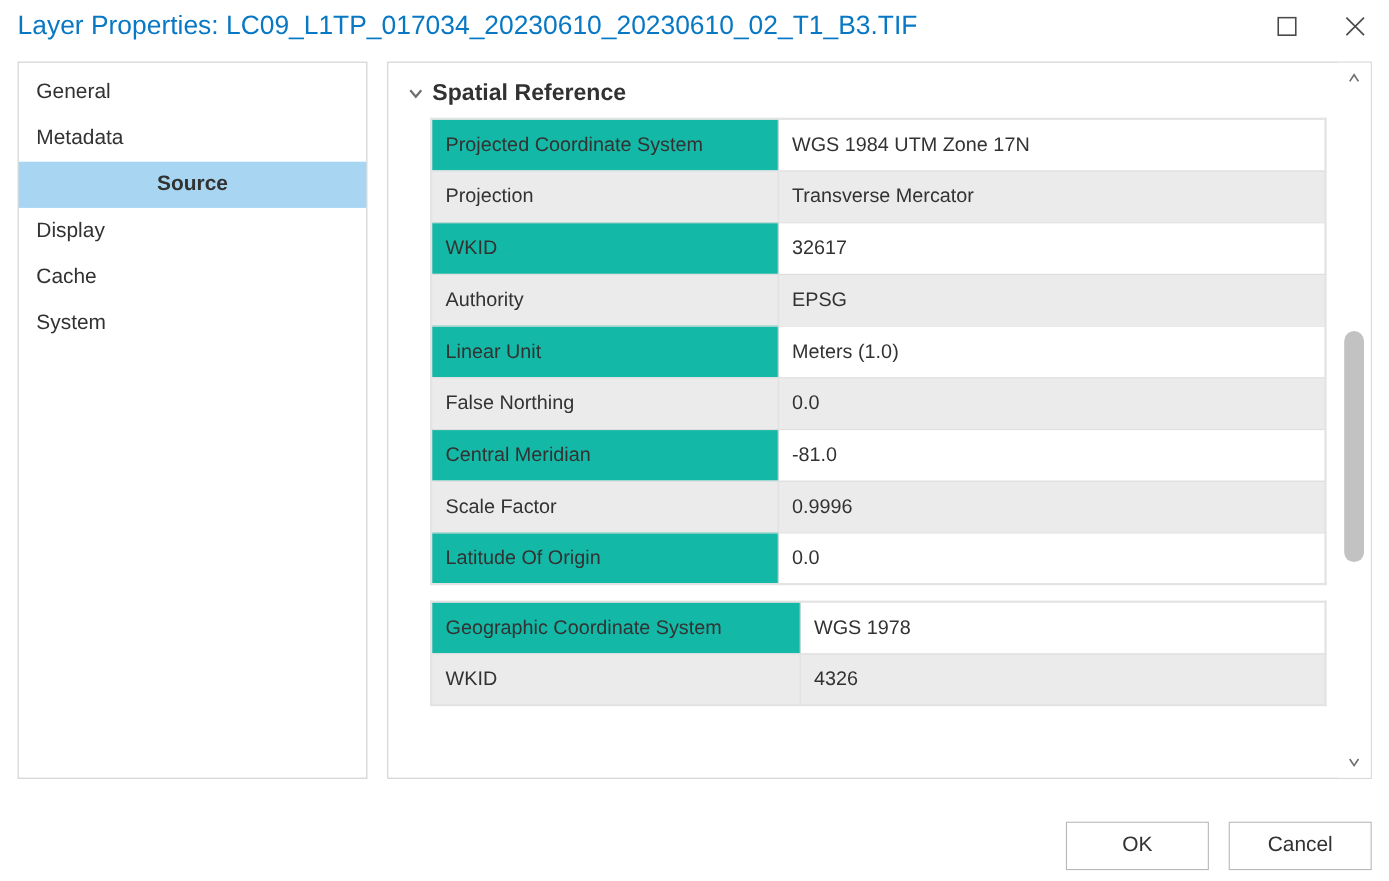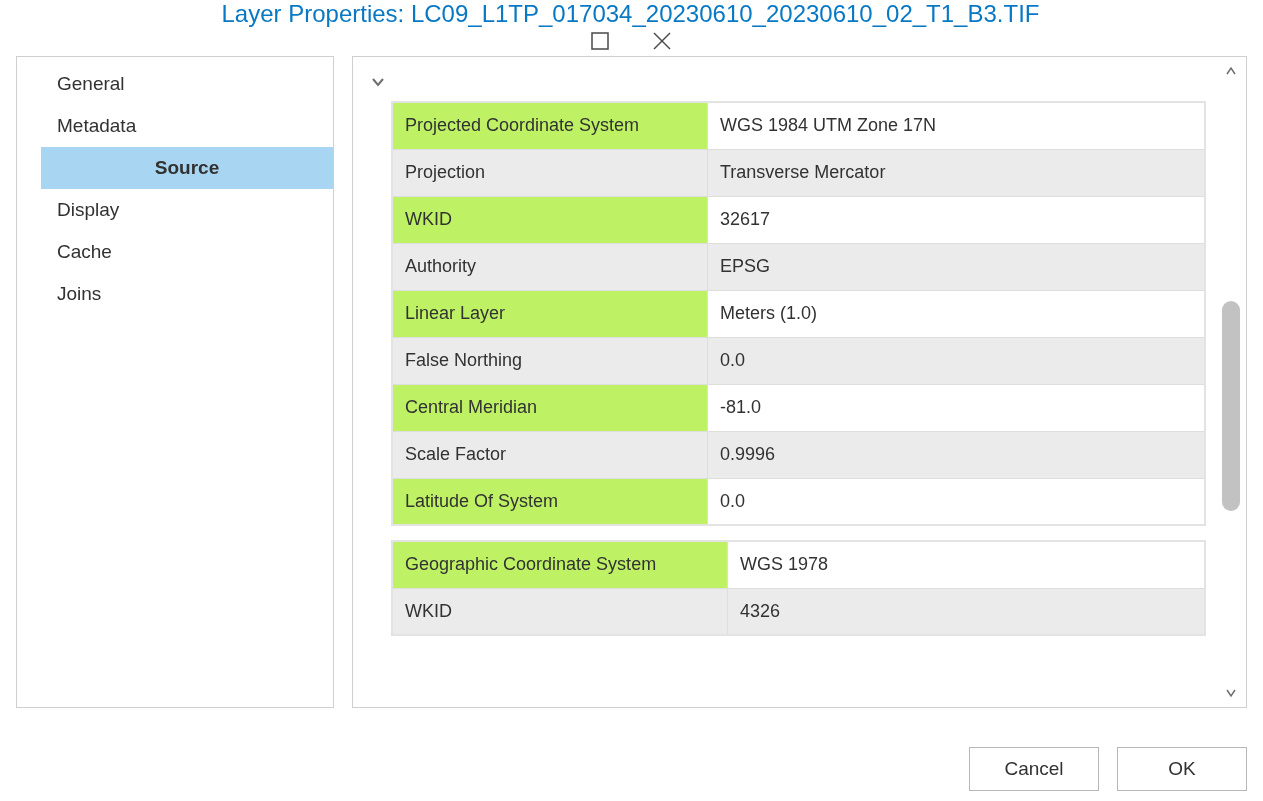--- a/index.html
+++ b/index.html
@@ -8,40 +8,40 @@
     width: 1263px;
     height: 801px;
     font-family: "Segoe UI", Arial, sans-serif;
     font-size: 19px;
     color: #323232;
     background: #ffffff;
     overflow: hidden;
   }
   .dialog { width: 1263px; height: 801px; position: relative; box-sizing: border-box; }
   
-  .titlebar { display: flex; align-items: center; justify-content: space-between; padding: 0 18px 0 16px; height: 48px; flex-direction: column; }
+  .titlebar { display: flex; align-items: center; justify-content: space-between; padding: 0 18px 0 16px; height: 48px; }
   .titlebar h1 { margin: 0; font-weight: 400; font-size: 24px; color: #0878c4; }
   .titlebar .winbtns { display: flex; align-items: center; gap: 36px; }
   .titlebar .winbtn { width: 26px; height: 26px; display: flex; align-items: center; justify-content: center; color: #4a4a4a; }
   .titlebar .winbtn svg { display:block; }
   
   .body-row { display: flex; gap: 18px; padding: 8px 16px 0 16px; box-sizing: border-box; height: 660px; }
-  .sidebar { width: 318px; border: 1px solid #cfcfcf; background: #fff; box-sizing: border-box; padding-top: 6px; padding-left: 24px; }
+  .sidebar { width: 318px; border: 1px solid #cfcfcf; background: #fff; box-sizing: border-box; padding-top: 6px; }
   .sidebar-item { padding: 10px 16px 10px 16px; font-size: 19px; color: #323232; cursor: pointer; }
   .sidebar-item.selected { background: #a8d6f2; font-weight: 700; text-align: center; }
   .content { flex: 1; border: 1px solid #cfcfcf; position: relative; box-sizing: border-box; display:flex; }
   .content-inner { flex:1; padding: 14px 8px 0 14px; overflow: hidden; }
   .section-header { display:flex; align-items:center; gap:6px; font-weight:700; font-size:21px; color:#323232; margin:2px 0 10px 2px; }
   .section-header .chev { width:18px; height:18px; display:flex; align-items:center; justify-content:center; color:#6e6e6e; }
   .tables-wrap { margin-left: 24px; margin-right: 2px; }
   table.props { width: 100%; border-collapse: collapse; border: 2px solid #e3e3e3; margin-bottom: 14px; }
   table.props tr { height: 47px; }
   table.props tr:nth-child(even) td { background: #ebebeb; }
   table.props td { border: 1px solid #dedede; padding: 0 12px; font-size: 18px; color:#323232; }
-  table.props td.key { width: 290px; background:#bef264; }
+  table.props td.key { width: 290px; background:#14b8a6; }
   table.props tr:nth-child(even) td.key { background:#ebebeb; }
   
   .vscroll { width: 30px; background:#fff; position:relative; border-left: none; }
   .vscroll .arrow { position:absolute; left:0; right:0; height:24px; display:flex; align-items:center; justify-content:center; color:#6e6e6e; }
   .vscroll .arrow.top { top:2px; }
   .vscroll .arrow.bottom { bottom:2px; }
   .vscroll .track { position:absolute; top:26px; bottom:26px; left:6px; right:6px; }
   .vscroll .thumb { position:absolute; left:0; right:0; top:218px; height:210px; background:#c2c2c2; border-radius:10px; }
   
   .footer { position:absolute; right:16px; bottom:10px; display:flex; gap:18px; }
@@ -69,31 +69,32 @@
     </div>
   </div>
 
   <div class="body-row">
     <div class="sidebar">
       <div class="sidebar-item">General</div>
       <div class="sidebar-item">Metadata</div>
       <div class="sidebar-item selected">Source</div>
       <div class="sidebar-item">Display</div>
       <div class="sidebar-item">Cache</div>
-      <div class="sidebar-item">Joins</div>
+      <div class="sidebar-item">System</div>
     </div>
 
     <div class="content">
       <div class="content-inner">
         <div class="section-header">
           <span class="chev">
             <svg width="14" height="14">
                 <polyline points="2,4 7,10 12,4" fill="none" stroke="#6e6e6e" stroke-width="2"></polyline>
               </svg>
           </span>
+          <span>Spatial Reference</span>
         </div>
 
         <div class="tables-wrap">
           <table class="props">
             <tbody>
                 <tr>
                   <td class="key">Projected Coordinate System</td>
                   <td>WGS 1984 UTM Zone 17N</td>
                 </tr>
             <tr>
@@ -102,37 +103,37 @@
                 </tr>
             <tr>
                   <td class="key">WKID</td>
                   <td>32617</td>
                 </tr>
             <tr>
                   <td class="key">Authority</td>
                   <td>EPSG</td>
                 </tr>
             <tr>
-                  <td class="key">Linear Layer</td>
+                  <td class="key">Linear Unit</td>
                   <td>Meters (1.0)</td>
                 </tr>
             <tr>
                   <td class="key">False Northing</td>
                   <td>0.0</td>
                 </tr>
             <tr>
                   <td class="key">Central Meridian</td>
                   <td>-81.0</td>
                 </tr>
             <tr>
                   <td class="key">Scale Factor</td>
                   <td>0.9996</td>
                 </tr>
             <tr>
-                  <td class="key">Latitude Of System</td>
+                  <td class="key">Latitude Of Origin</td>
                   <td>0.0</td>
                 </tr>
           </tbody>
             </table>
 
           <table class="props">
             <tbody>
                 <tr>
                   <td class="key" style="width:310px">Geographic Coordinate System</td>
                   <td>WGS 1978</td>
@@ -158,17 +159,17 @@
         <div class="arrow bottom">
           <svg width="12" height="12">
               <polyline points="2,3 6,9 10,3" fill="none" stroke="#6e6e6e" stroke-width="1.5"></polyline>
             </svg>
         </div>
       </div>
     </div>
   </div>
 
   <div class="footer">
+    <button>OK</button>
     <button>Cancel</button>
-    <button>OK</button>
   </div>
 
 </div>
 
 </body></html>

